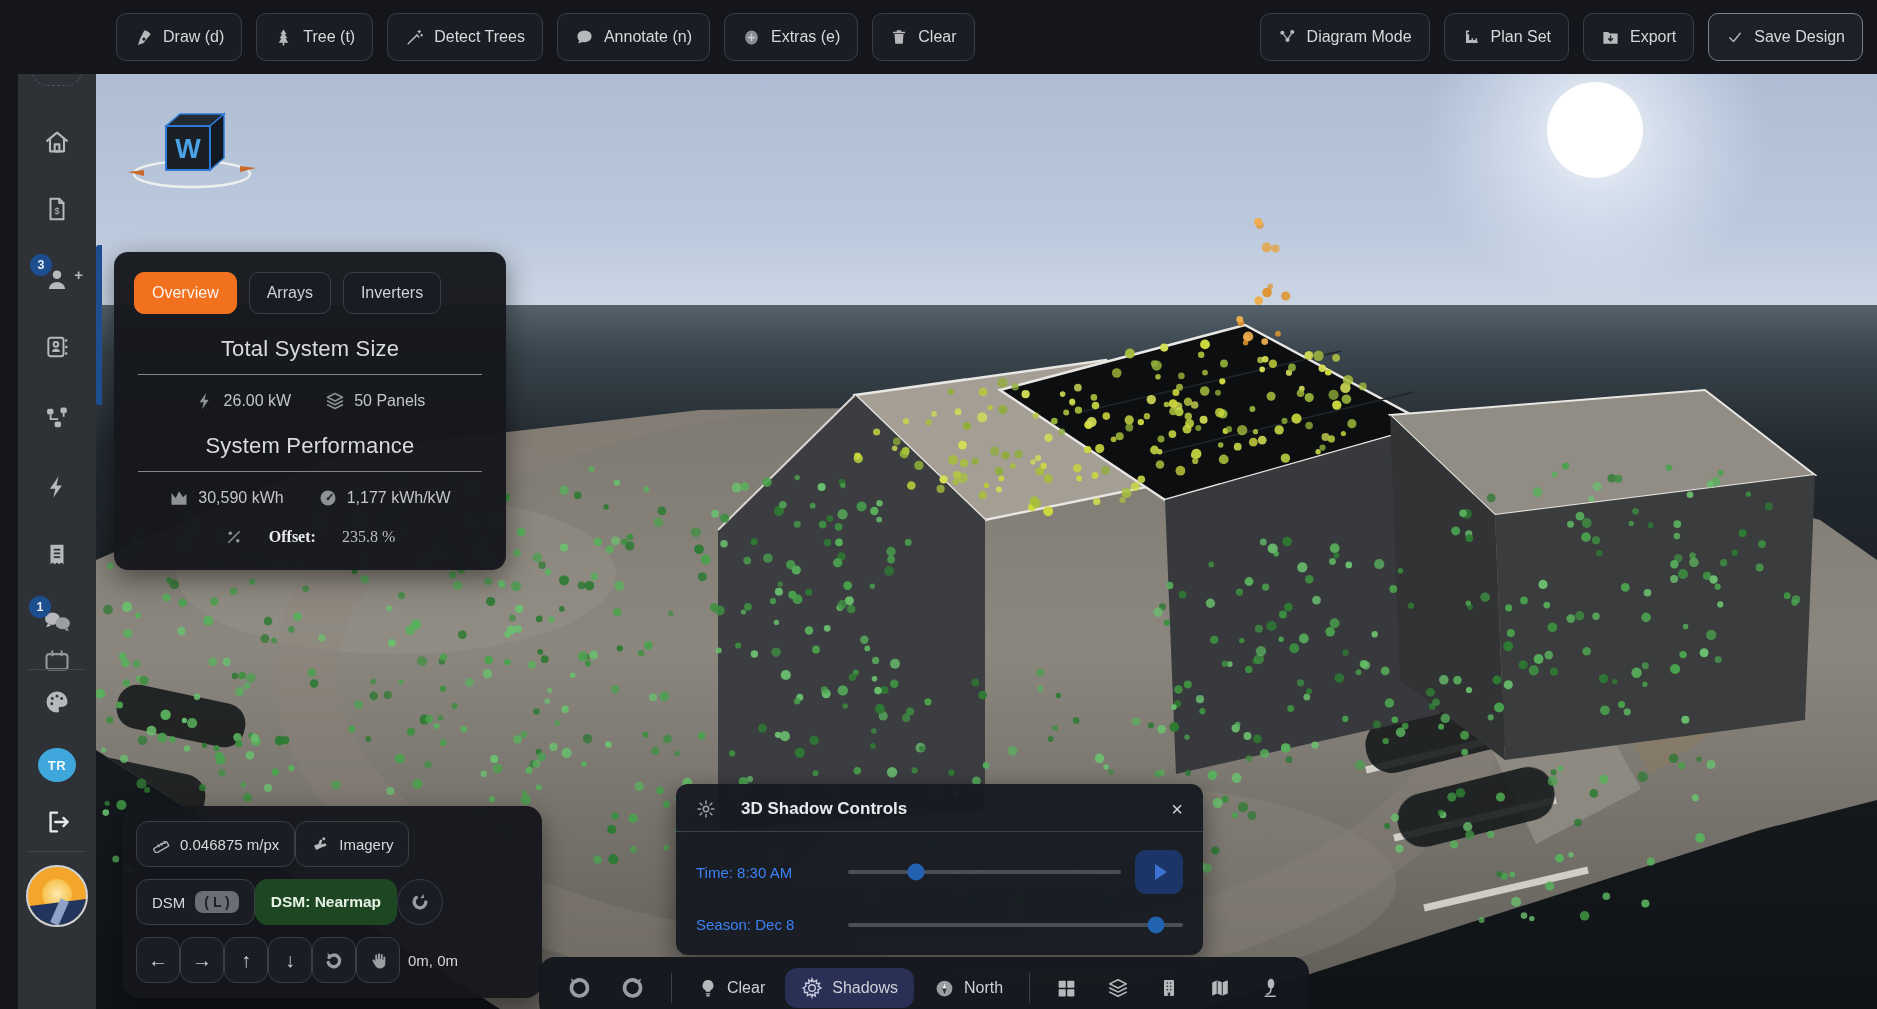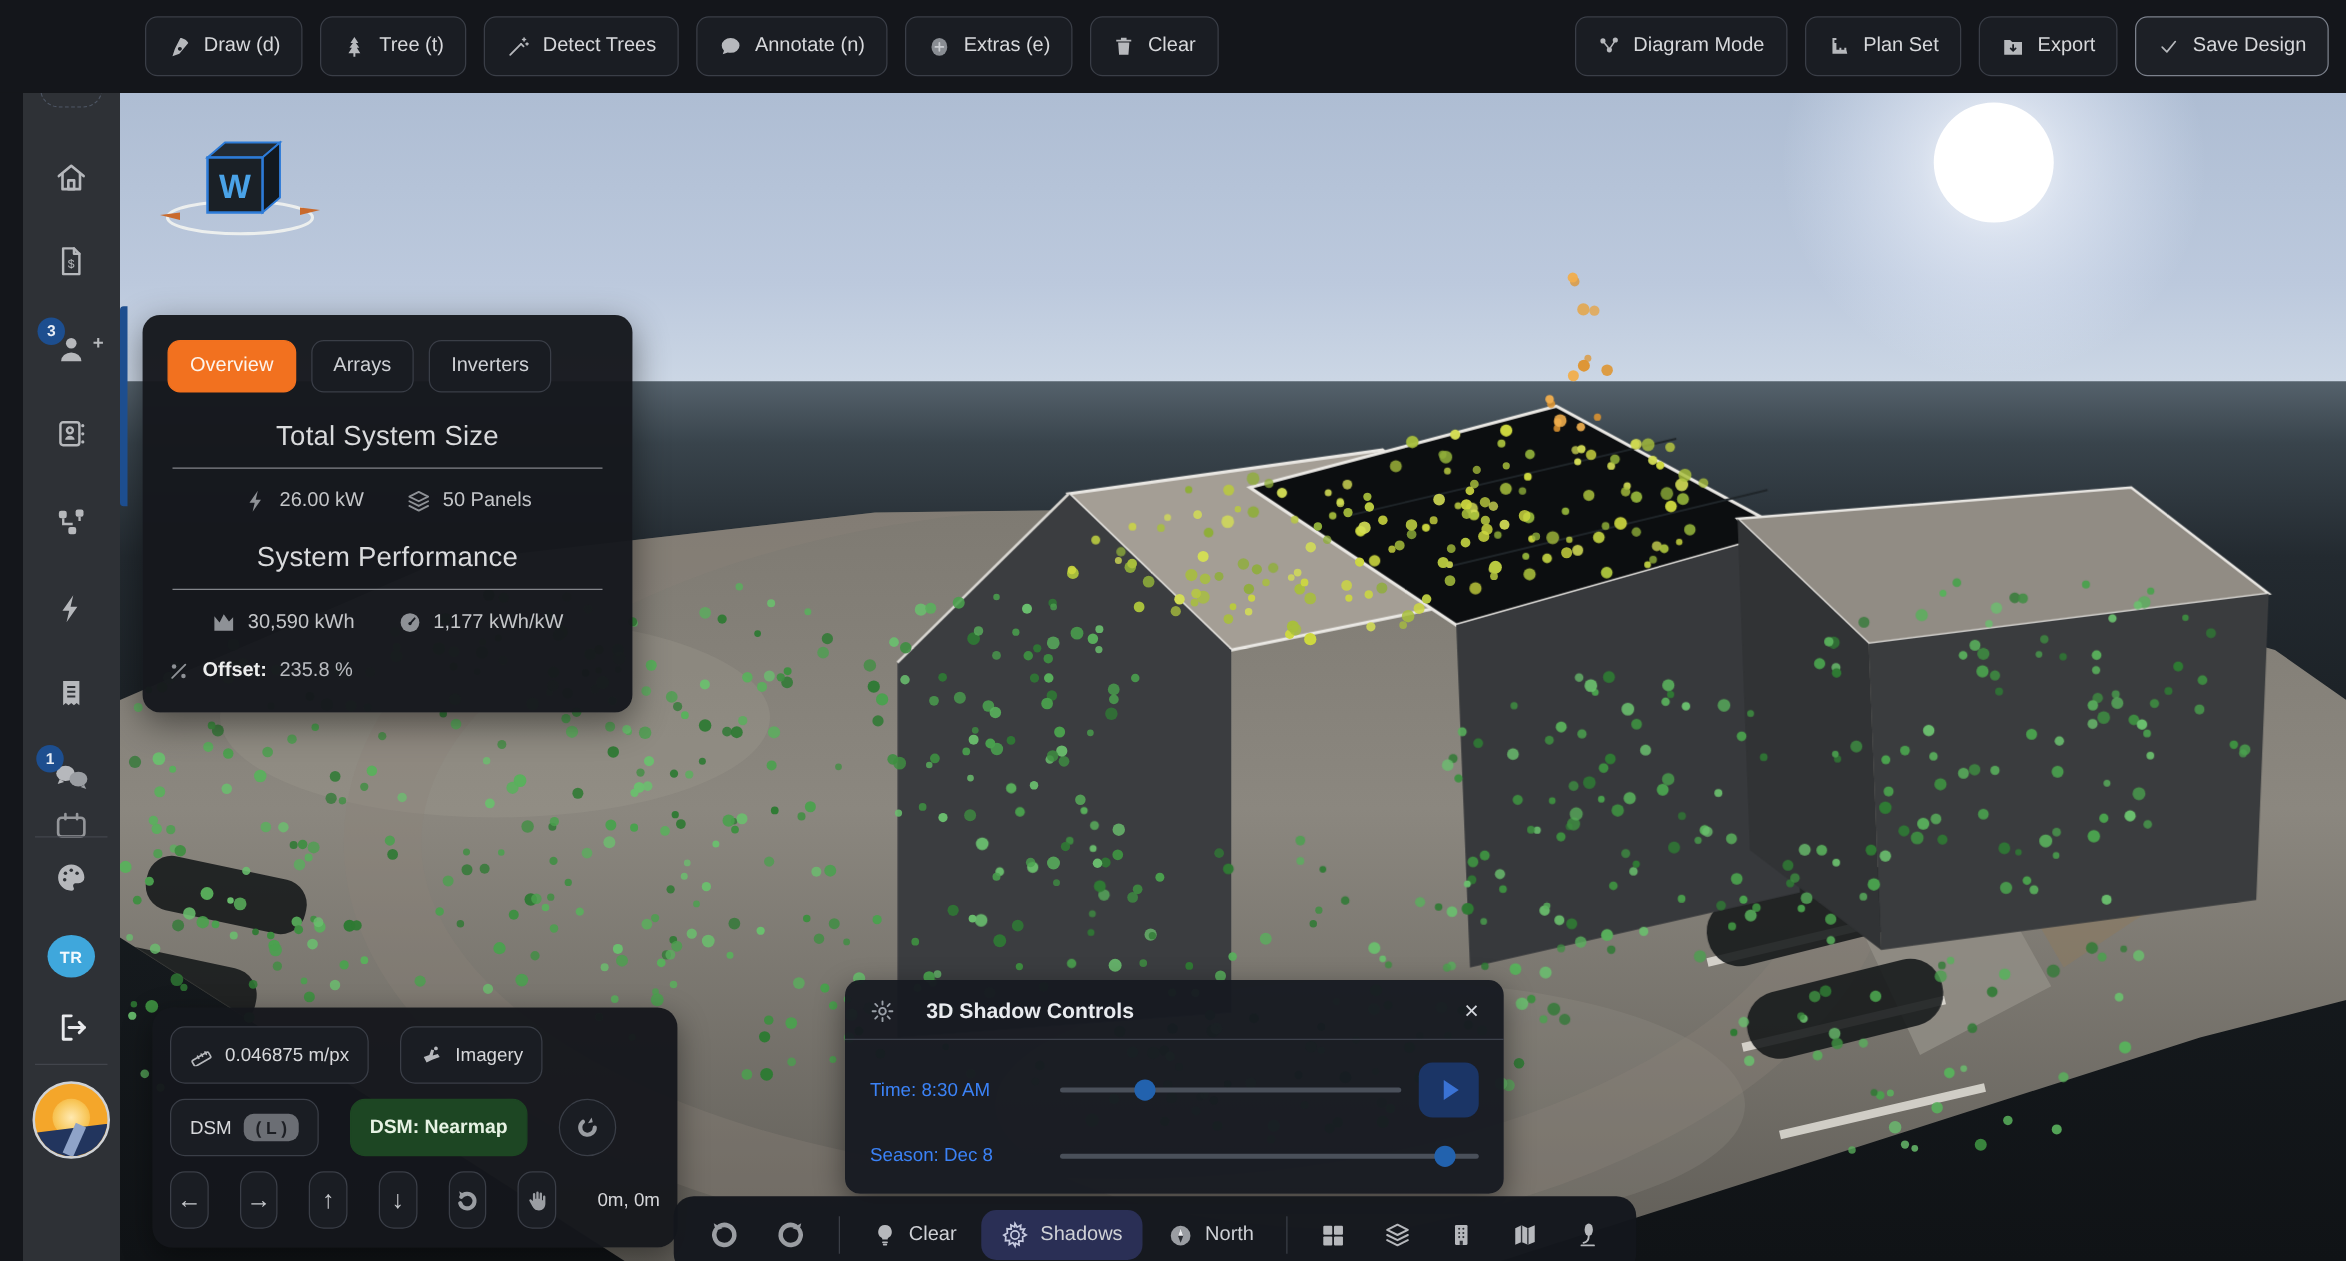--- a/index.html
+++ b/index.html
@@ -45,27 +45,27 @@
   
   #stats-panel{position:absolute;left:114px;top:252px;width:352px;background:rgba(22,24,29,.97);
     border-radius:14px;box-shadow:0 8px 28px rgba(0,0,0,.45);padding:20px 20px 24px;z-index:20;}
   .tabs{display:flex;gap:12px;}
   .tab{border-radius:10px;padding:11px 17px;font-size:16px;color:#cfd1d5;border:1px solid #3a3e47;background:#191c22;cursor:pointer;}
   .tab.active{background:#f2711f;border-color:#f2711f;color:#fdf4ec;}
   .panel-h{font-size:22px;color:#d9dadc;text-align:center;margin:22px 0 12px;font-weight:400;letter-spacing:.2px;}
   .rule{height:1px;background:#83858a;margin:0 4px 16px;}
   .stat-row{display:flex;justify-content:center;gap:34px;margin-bottom:4px;}
   .stat{display:flex;align-items:center;gap:9px;font-size:16px;color:#c4c6c9;}
-  .offset-row{display:flex;align-items:center;gap:10px;margin-top:20px;font-size:16px;}
+  .offset-row{display:flex;justify-content:center;align-items:center;gap:26px;margin-top:20px;font-size:16px;font-family:Liberation Serif, serif;}
   .offset-label{color:#eceded;font-weight:bold;}
   .offset-value{color:#b9bbc0;}
   
   #scale-panel{position:absolute;left:122px;top:806px;width:392px;background:rgba(21,23,28,.96);
     border-radius:16px;padding:15px 14px;z-index:20;box-shadow:0 8px 24px rgba(0,0,0,.4);}
-  .sp-row{display:flex;gap:25px;align-items:center;margin-bottom:12px;}
+  .sp-row{display:flex;gap:0;align-items:center;margin-bottom:12px;}
   .sp-row:last-child{margin-bottom:0;}
   .btn.small{height:46px;padding:0 15px;font-size:15px;border-radius:12px;}
   .chip{background:#6b6e74;color:#1d1f24;border-radius:8px;padding:3px 9px;font-size:14px;font-weight:bold;}
   .btn.green{background:#1d4623;border-color:#1d4623;color:#e6f2e3;font-weight:bold;font-size:15.5px;}
   .sq{width:44px;height:46px;padding:0;justify-content:center;display:flex;align-items:center;
     background:#1a1d23;border:1px solid #3a3e47;border-radius:12px;cursor:pointer;color:#c6c8cc;font-size:20px;}
   .coords{font-size:15px;color:#d5d6d9;margin-left:8px;white-space:nowrap;}
   
   #shadow-panel{position:absolute;left:676px;top:784px;width:527px;background:rgba(23,26,33,.96);
     border-radius:12px;z-index:20;box-shadow:0 8px 24px rgba(0,0,0,.45);padding-bottom:22px;}

